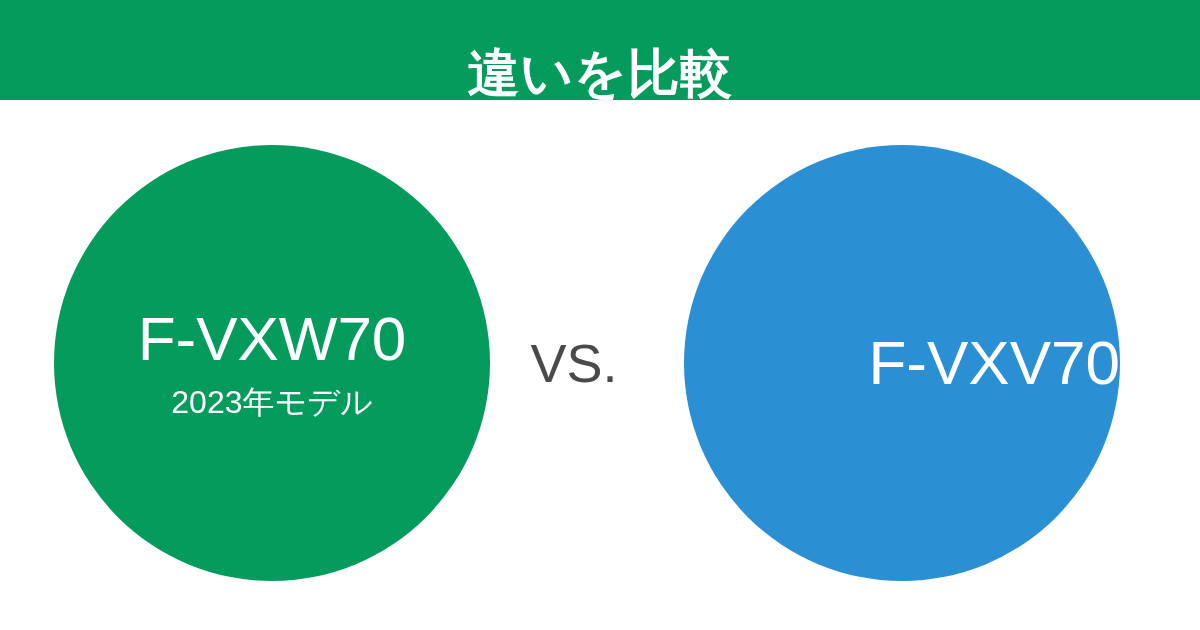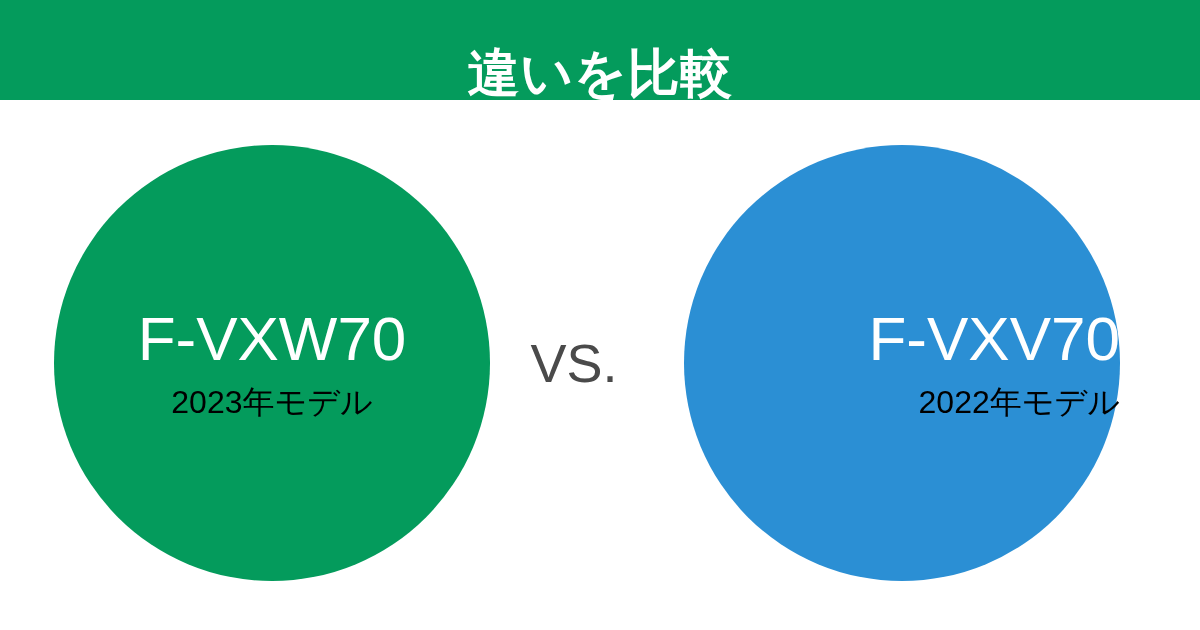--- a/index.html
+++ b/index.html
@@ -76,21 +76,21 @@
 
   .model-name {
     color: #ffffff;
     font-size: 62px;
     font-weight: 300;
     line-height: 1.05;
     letter-spacing: 0px;
     white-space: nowrap;
   }
   .model-year {
-    color: #000000;
+    color: #ffffff;
     font-size: 32px;
     font-weight: 400;
     line-height: 1.1;
     margin-top: 14px;
     white-space: nowrap;
   }
 
   
   .vs-divider {
     position: absolute;
@@ -127,17 +127,16 @@
       <div class="model-name">F-VXW70</div>
       <div class="model-year">2023年モデル</div>
     </div>
 
     <div class="vs-divider">
       <div class="vs-label">VS.</div>
     </div>
 
     <div class="circle circle-right">
       <div class="model-name">F-VXV70</div>
-      <div class="model-year">2022年モデル</div>
     </div>
 
   </div>
 </div>
 
 </body></html>

